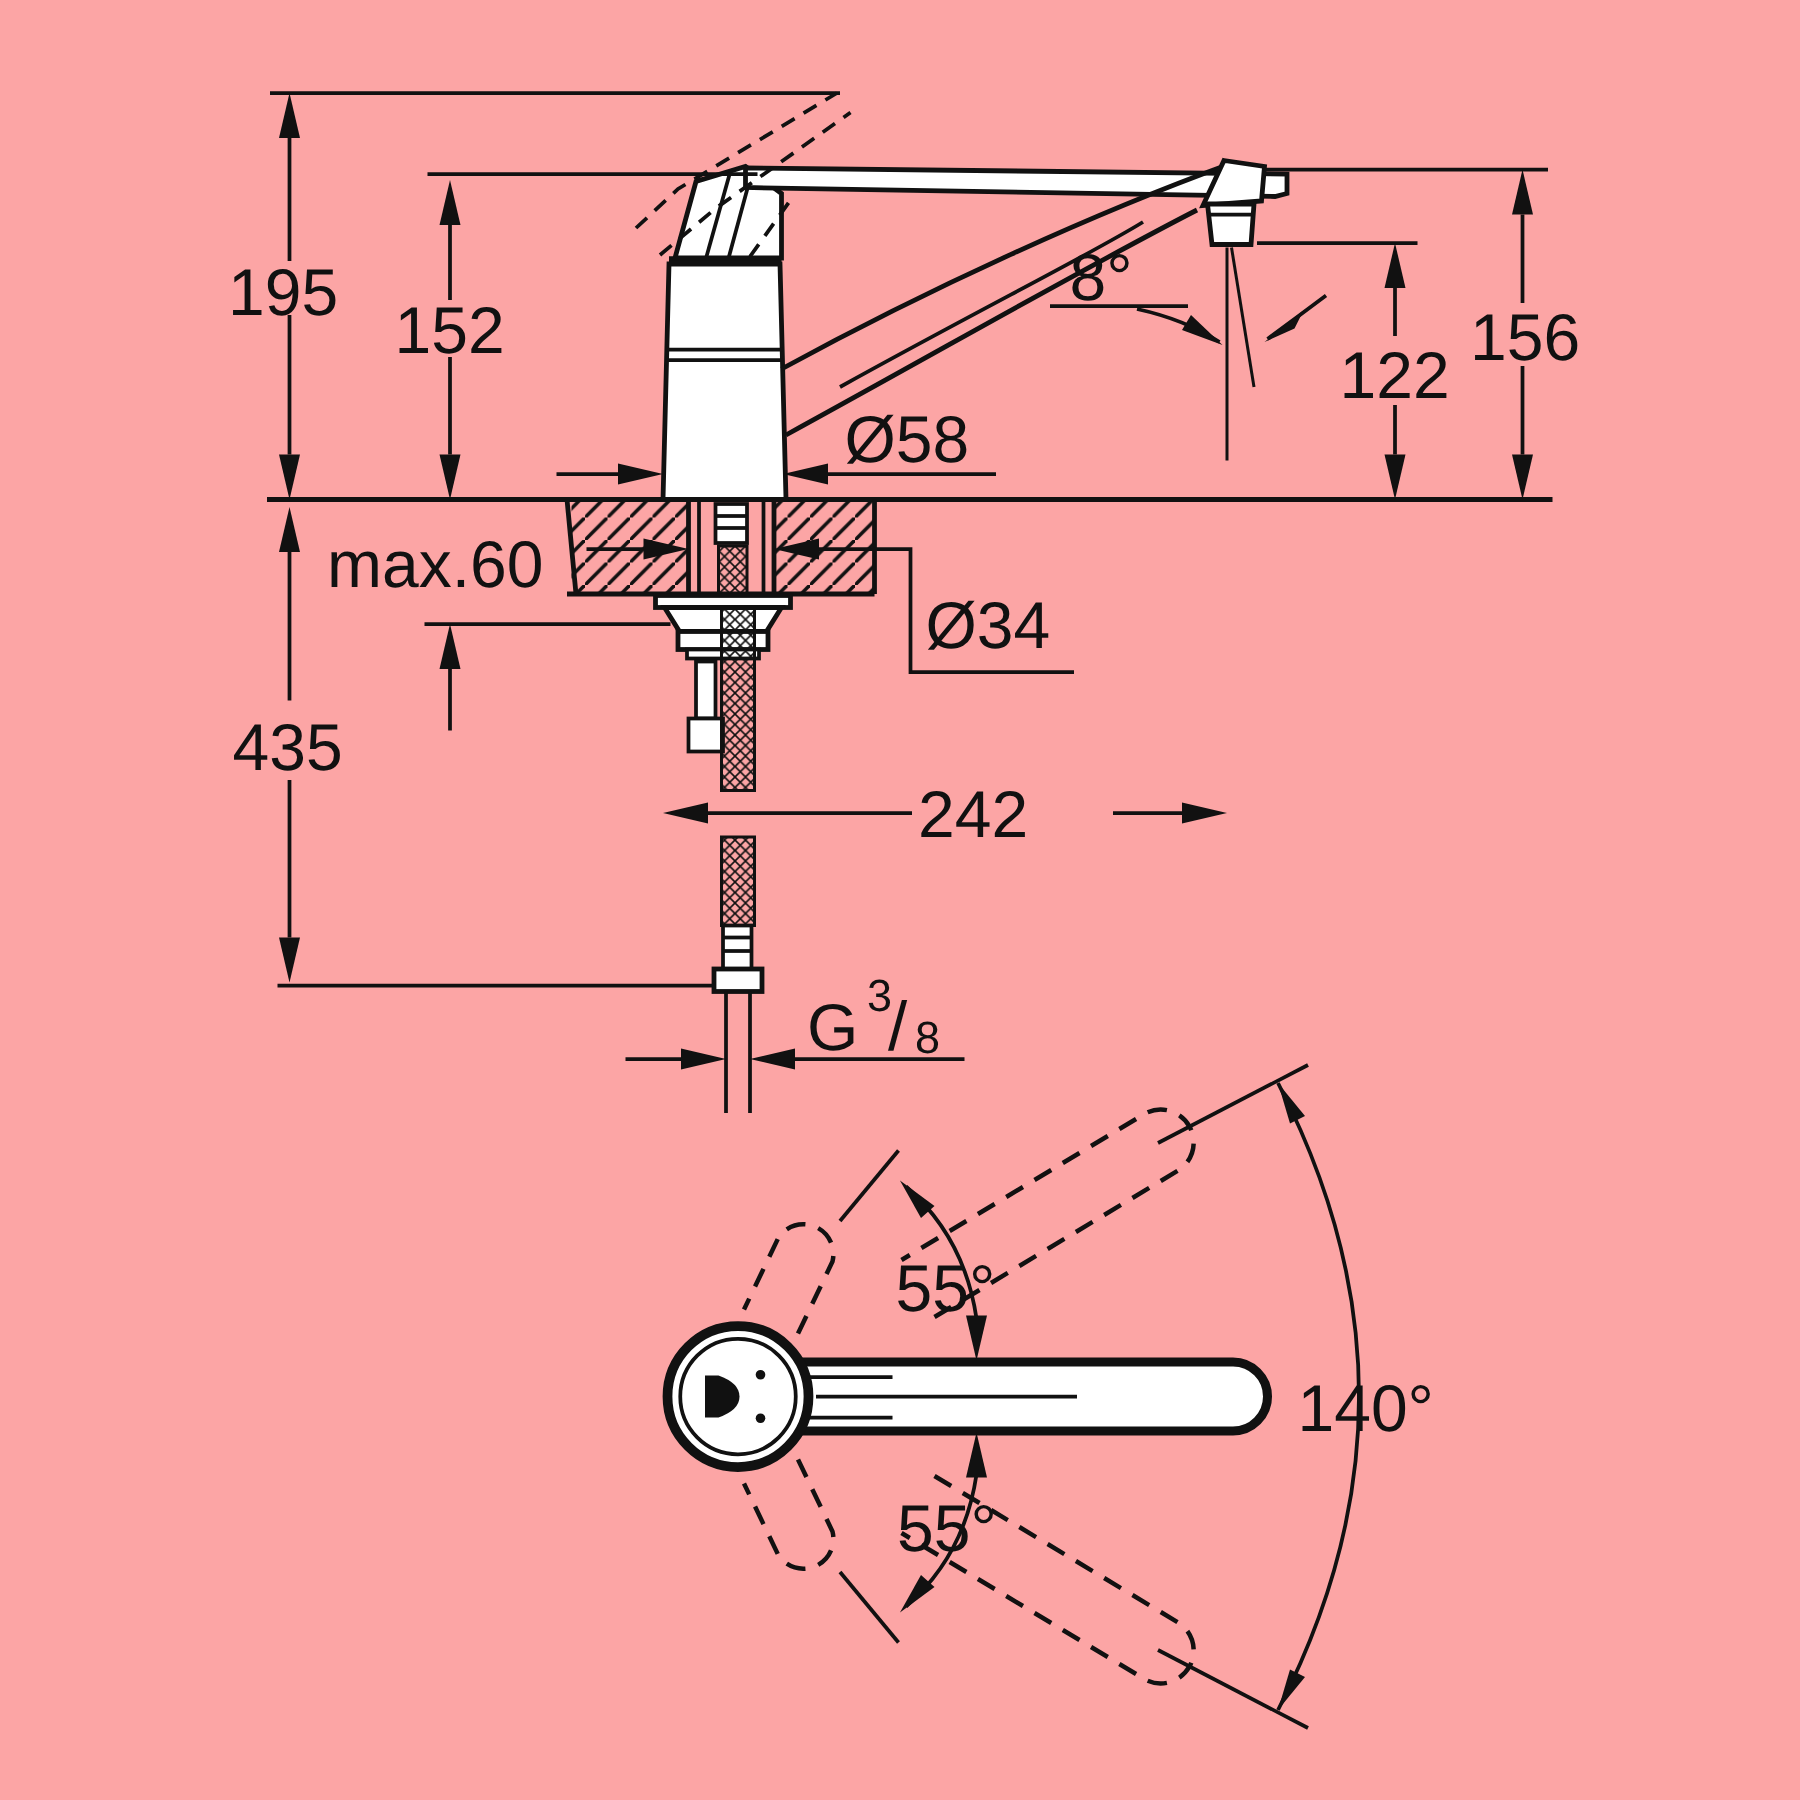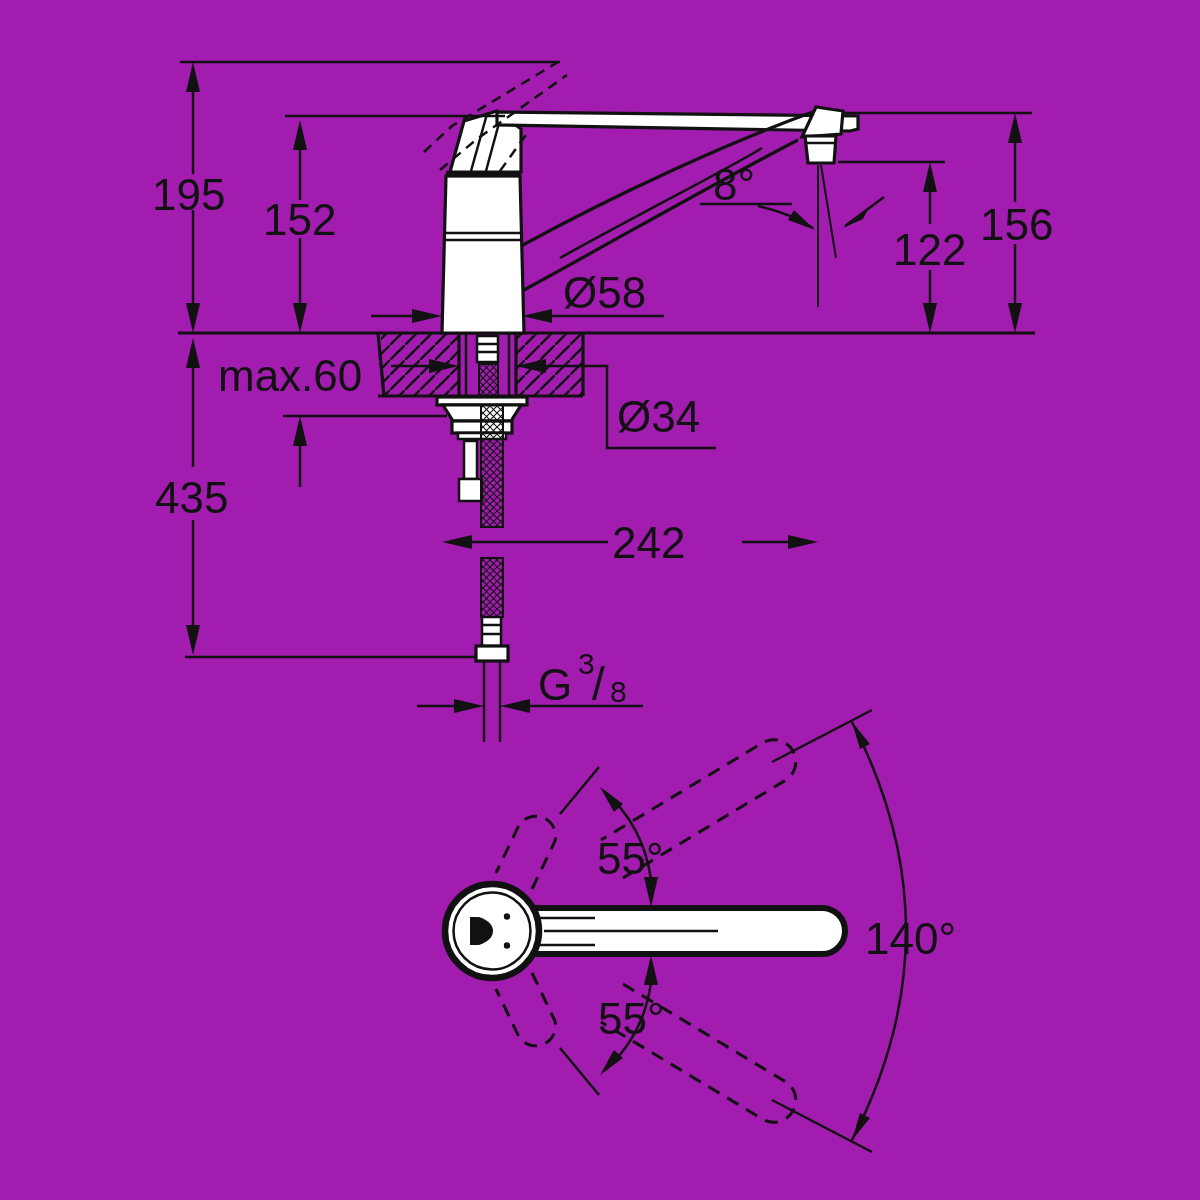--- a/index.html
+++ b/index.html
@@ -1,16 +1,16 @@
 <!DOCTYPE html>
 <html><head>
 <meta charset="utf-8">
 <style>
   html,body{margin:0;padding:0;background:#fff;}
-  .page{width:1200px;height:1200px;background:#a21caf;position:relative;overflow:hidden;}
+  .page{width:1200px;height:1200px;background:#fca5a5;position:relative;overflow:hidden;}
   svg{display:block;}
   text{font-family:"Liberation Sans","DejaVu Sans",sans-serif;fill:#111;}
   .dim{font-size:44px;}
   .sup{font-size:30px;}
   .slash{font-size:46px;}
   .thin{stroke:#111;stroke-width:2.5;fill:none;}
   .mid{stroke:#111;stroke-width:3.2;fill:none;}
   .thick{stroke:#111;stroke-width:6.5;fill:none;}
   .white{fill:#ffffff;}
   .blk{fill:#111;stroke:none;}

